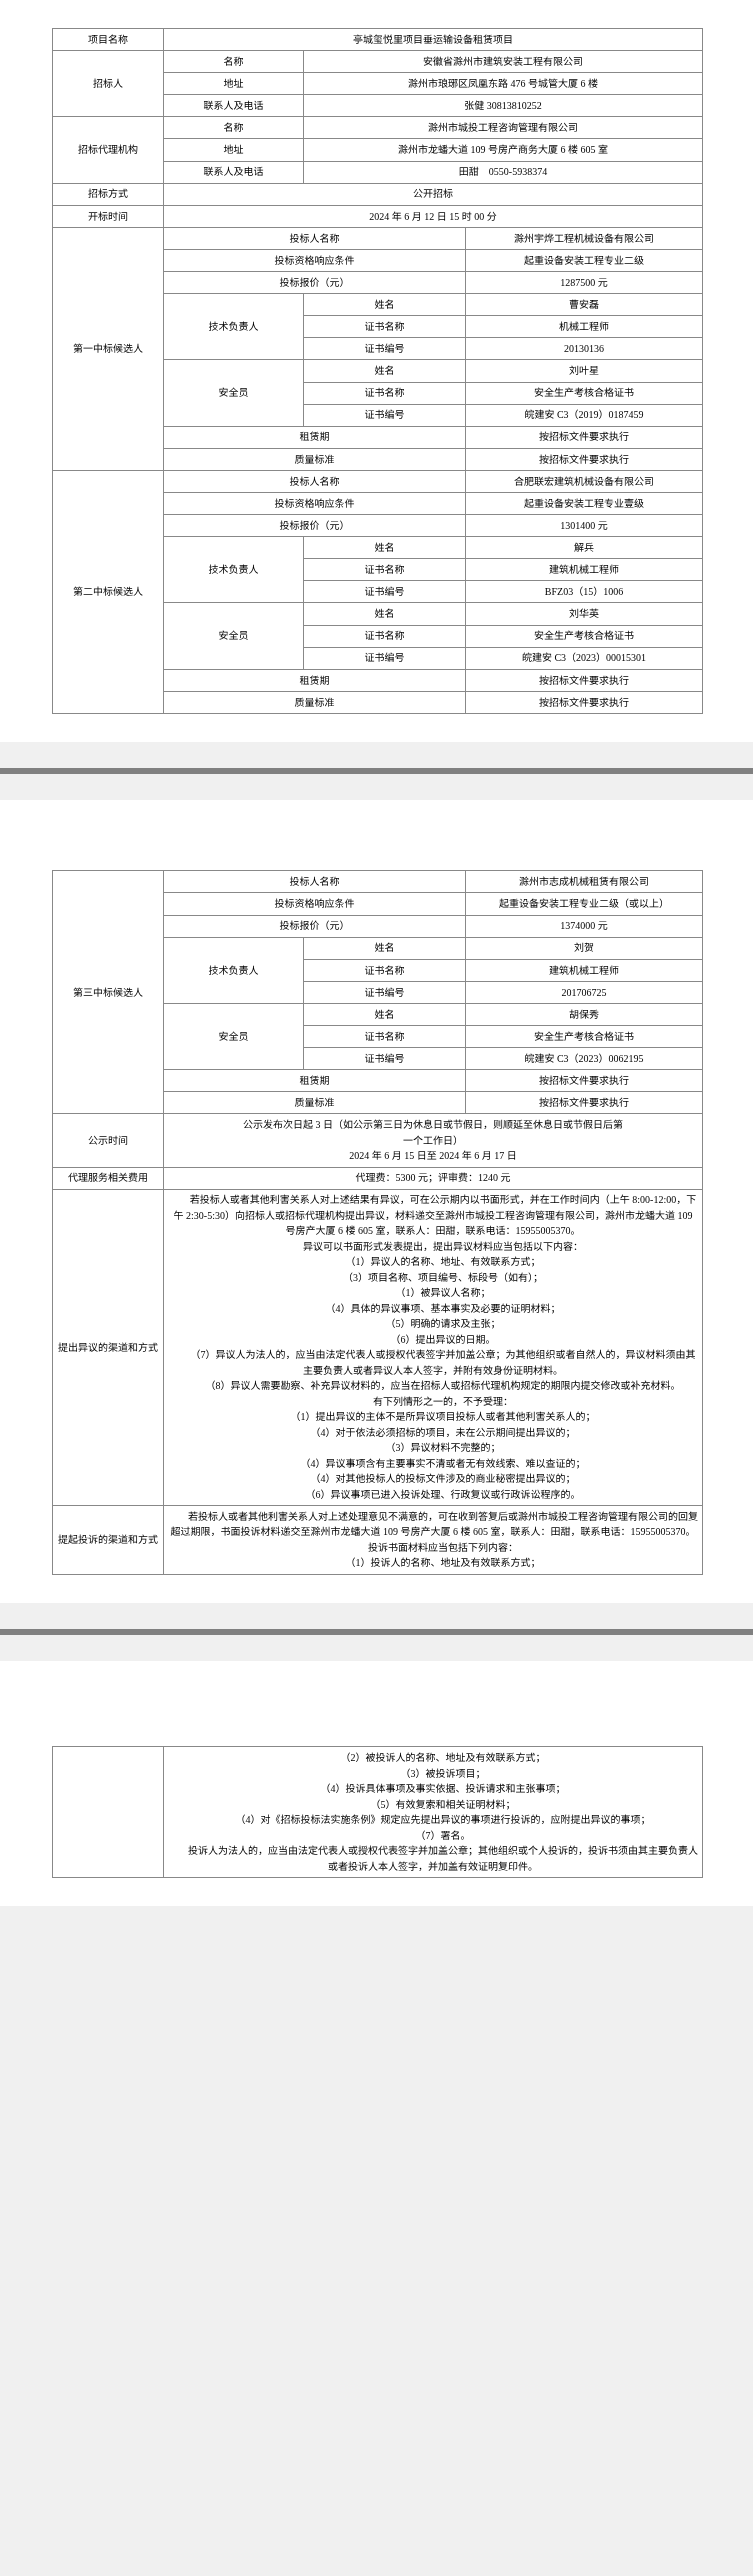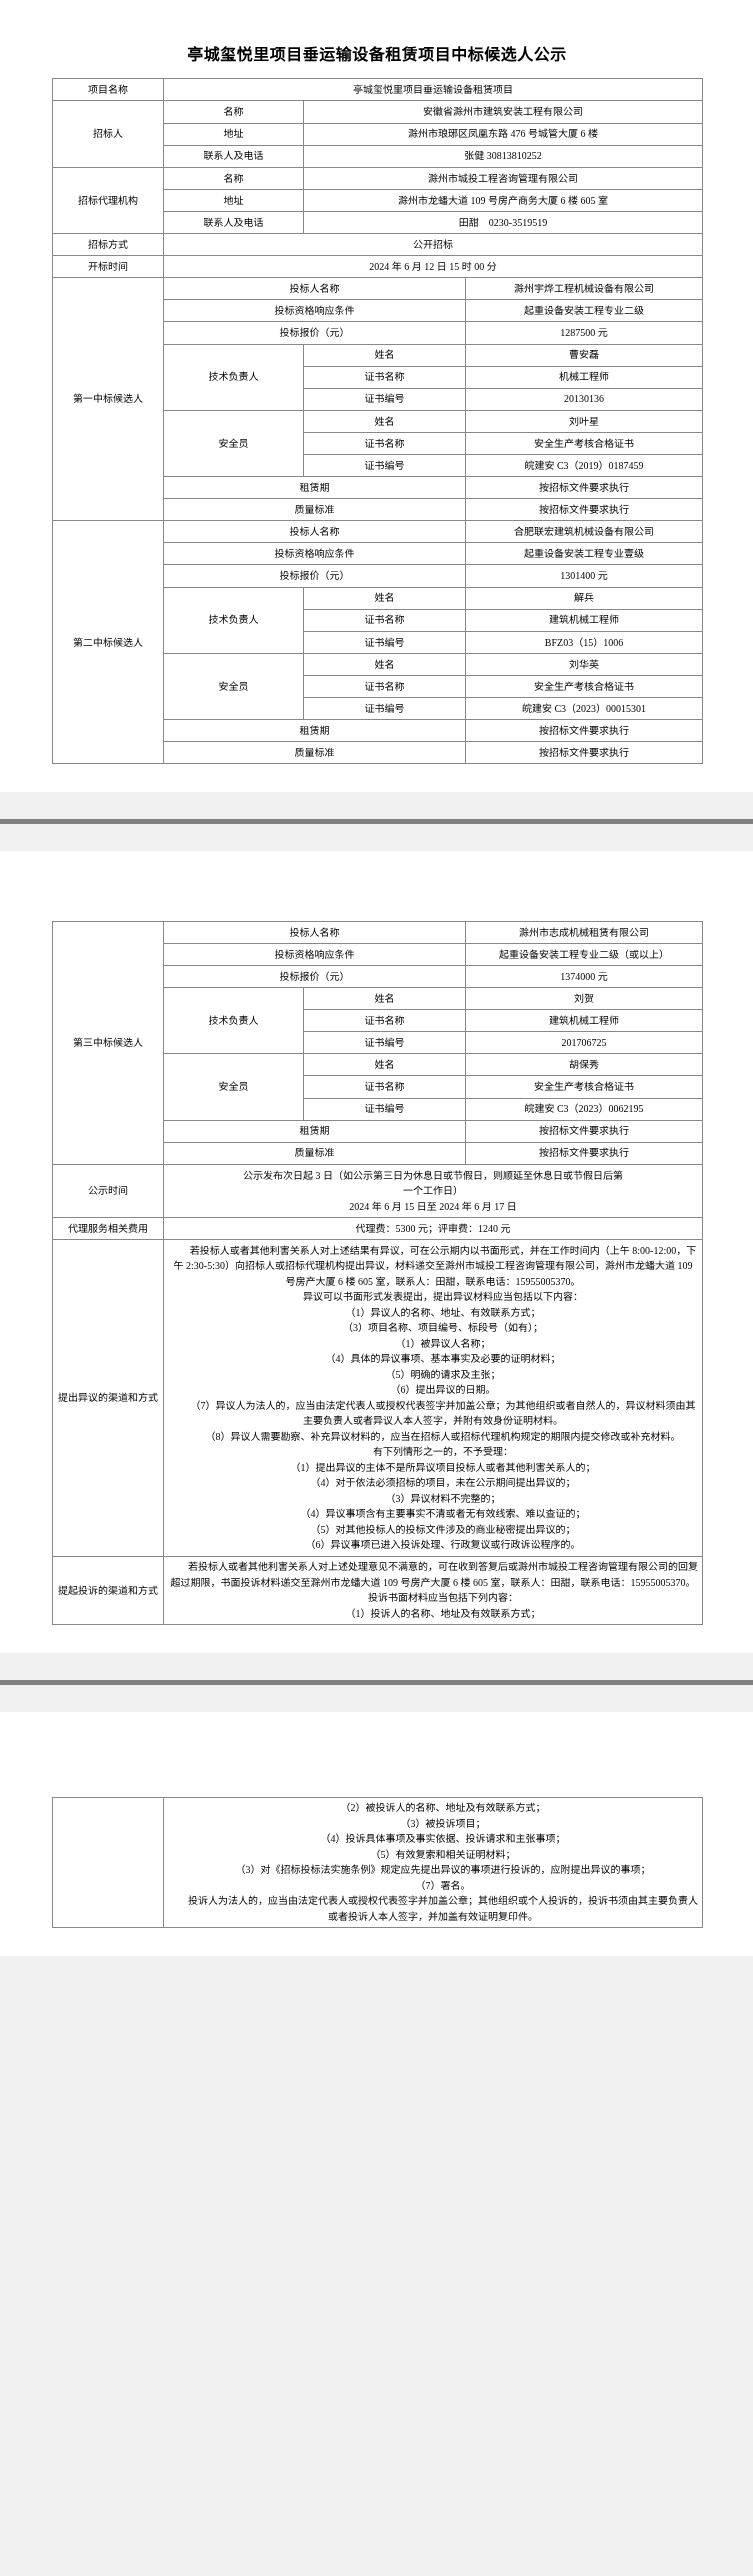--- a/index.html
+++ b/index.html
@@ -70,21 +70,20 @@
     text-indent: 2em;
   }
   .spacer-top { height: 57px; }
   .spacer-mid { height: 42px; }
 </style>
 </head>
 <body>
 
 <div class="page">
   <div class="page-inner">
-    <h1 class="doc-title">亭城玺悦里项目垂运输设备租赁项目中标候选人公示</h1>
 
     <table class="main">
       <colgroup>
         <col style="width:111px">
           <col style="width:140px">
           <col style="width:162px">
           <col>
       </colgroup>
 
       <tbody>
@@ -111,21 +110,21 @@
         <td class="label-1" rowspan="3">招标代理机构</td>
         <td class="label-2">名称</td>
         <td class="value" colspan="2">滁州市城投工程咨询管理有限公司</td>
       </tr>
       <tr>
         <td class="label-2">地址</td>
         <td class="value" colspan="2">滁州市龙蟠大道 109 号房产商务大厦 6 楼 605 室</td>
       </tr>
       <tr>
         <td class="label-2">联系人及电话</td>
-        <td class="value" colspan="2">田甜　0230-3519519</td>
+        <td class="value" colspan="2">田甜　0550-5938374</td>
       </tr>
 
       <tr>
         <td class="label-1">招标方式</td>
         <td class="value" colspan="3">公开招标</td>
       </tr>
       <tr>
         <td class="label-1">开标时间</td>
         <td class="value" colspan="3">2024 年 6 月 12 日 15 时 00 分</td>
       </tr>
@@ -320,21 +319,21 @@
           <p>（4）具体的异议事项、基本事实及必要的证明材料；</p>
           <p>（5）明确的请求及主张；</p>
           <p>（6）提出异议的日期。</p>
           <p>（7）异议人为法人的，应当由法定代表人或授权代表签字并加盖公章；为其他组织或者自然人的，异议材料须由其主要负责人或者异议人本人签字，并附有效身份证明材料。</p>
           <p>（8）异议人需要勘察、补充异议材料的，应当在招标人或招标代理机构规定的期限内提交修改或补充材料。</p>
           <p>有下列情形之一的，不予受理：</p>
           <p>（1）提出异议的主体不是所异议项目投标人或者其他利害关系人的；</p>
           <p>（4）对于依法必须招标的项目，未在公示期间提出异议的；</p>
           <p>（3）异议材料不完整的；</p>
           <p>（4）异议事项含有主要事实不清或者无有效线索、难以查证的；</p>
-          <p>（5）对其他投标人的投标文件涉及的商业秘密提出异议的；</p>
+          <p>（4）对其他投标人的投标文件涉及的商业秘密提出异议的；</p>
           <p>（6）异议事项已进入投诉处理、行政复议或行政诉讼程序的。</p>
         </td>
       </tr>
 
       <tr>
         <td class="label-1">提起投诉的渠道和方式</td>
         <td class="para" colspan="3">
           <p>若投标人或者其他利害关系人对上述处理意见不满意的，可在收到答复后或滁州市城投工程咨询管理有限公司的回复超过期限，书面投诉材料递交至滁州市龙蟠大道 109 号房产大厦 6 楼 605 室，联系人：田甜，联系电话：15955005370。</p>
           <p>投诉书面材料应当包括下列内容：</p>
           <p>（1）投诉人的名称、地址及有效联系方式；</p>
@@ -359,21 +358,21 @@
           <col>
       </colgroup>
       <tbody>
           <tr>
         <td class="label-1">&nbsp;</td>
         <td class="para">
           <p>（2）被投诉人的名称、地址及有效联系方式；</p>
           <p>（3）被投诉项目；</p>
           <p>（4）投诉具体事项及事实依据、投诉请求和主张事项；</p>
           <p>（5）有效复索和相关证明材料；</p>
-          <p>（3）对《招标投标法实施条例》规定应先提出异议的事项进行投诉的，应附提出异议的事项；</p>
+          <p>（4）对《招标投标法实施条例》规定应先提出异议的事项进行投诉的，应附提出异议的事项；</p>
           <p>（7）署名。</p>
           <p>投诉人为法人的，应当由法定代表人或授权代表签字并加盖公章；其他组织或个人投诉的，投诉书须由其主要负责人或者投诉人本人签字，并加盖有效证明复印件。</p>
         </td>
       </tr>
     </tbody>
       </table>
   </div>
 </div>
 
 

